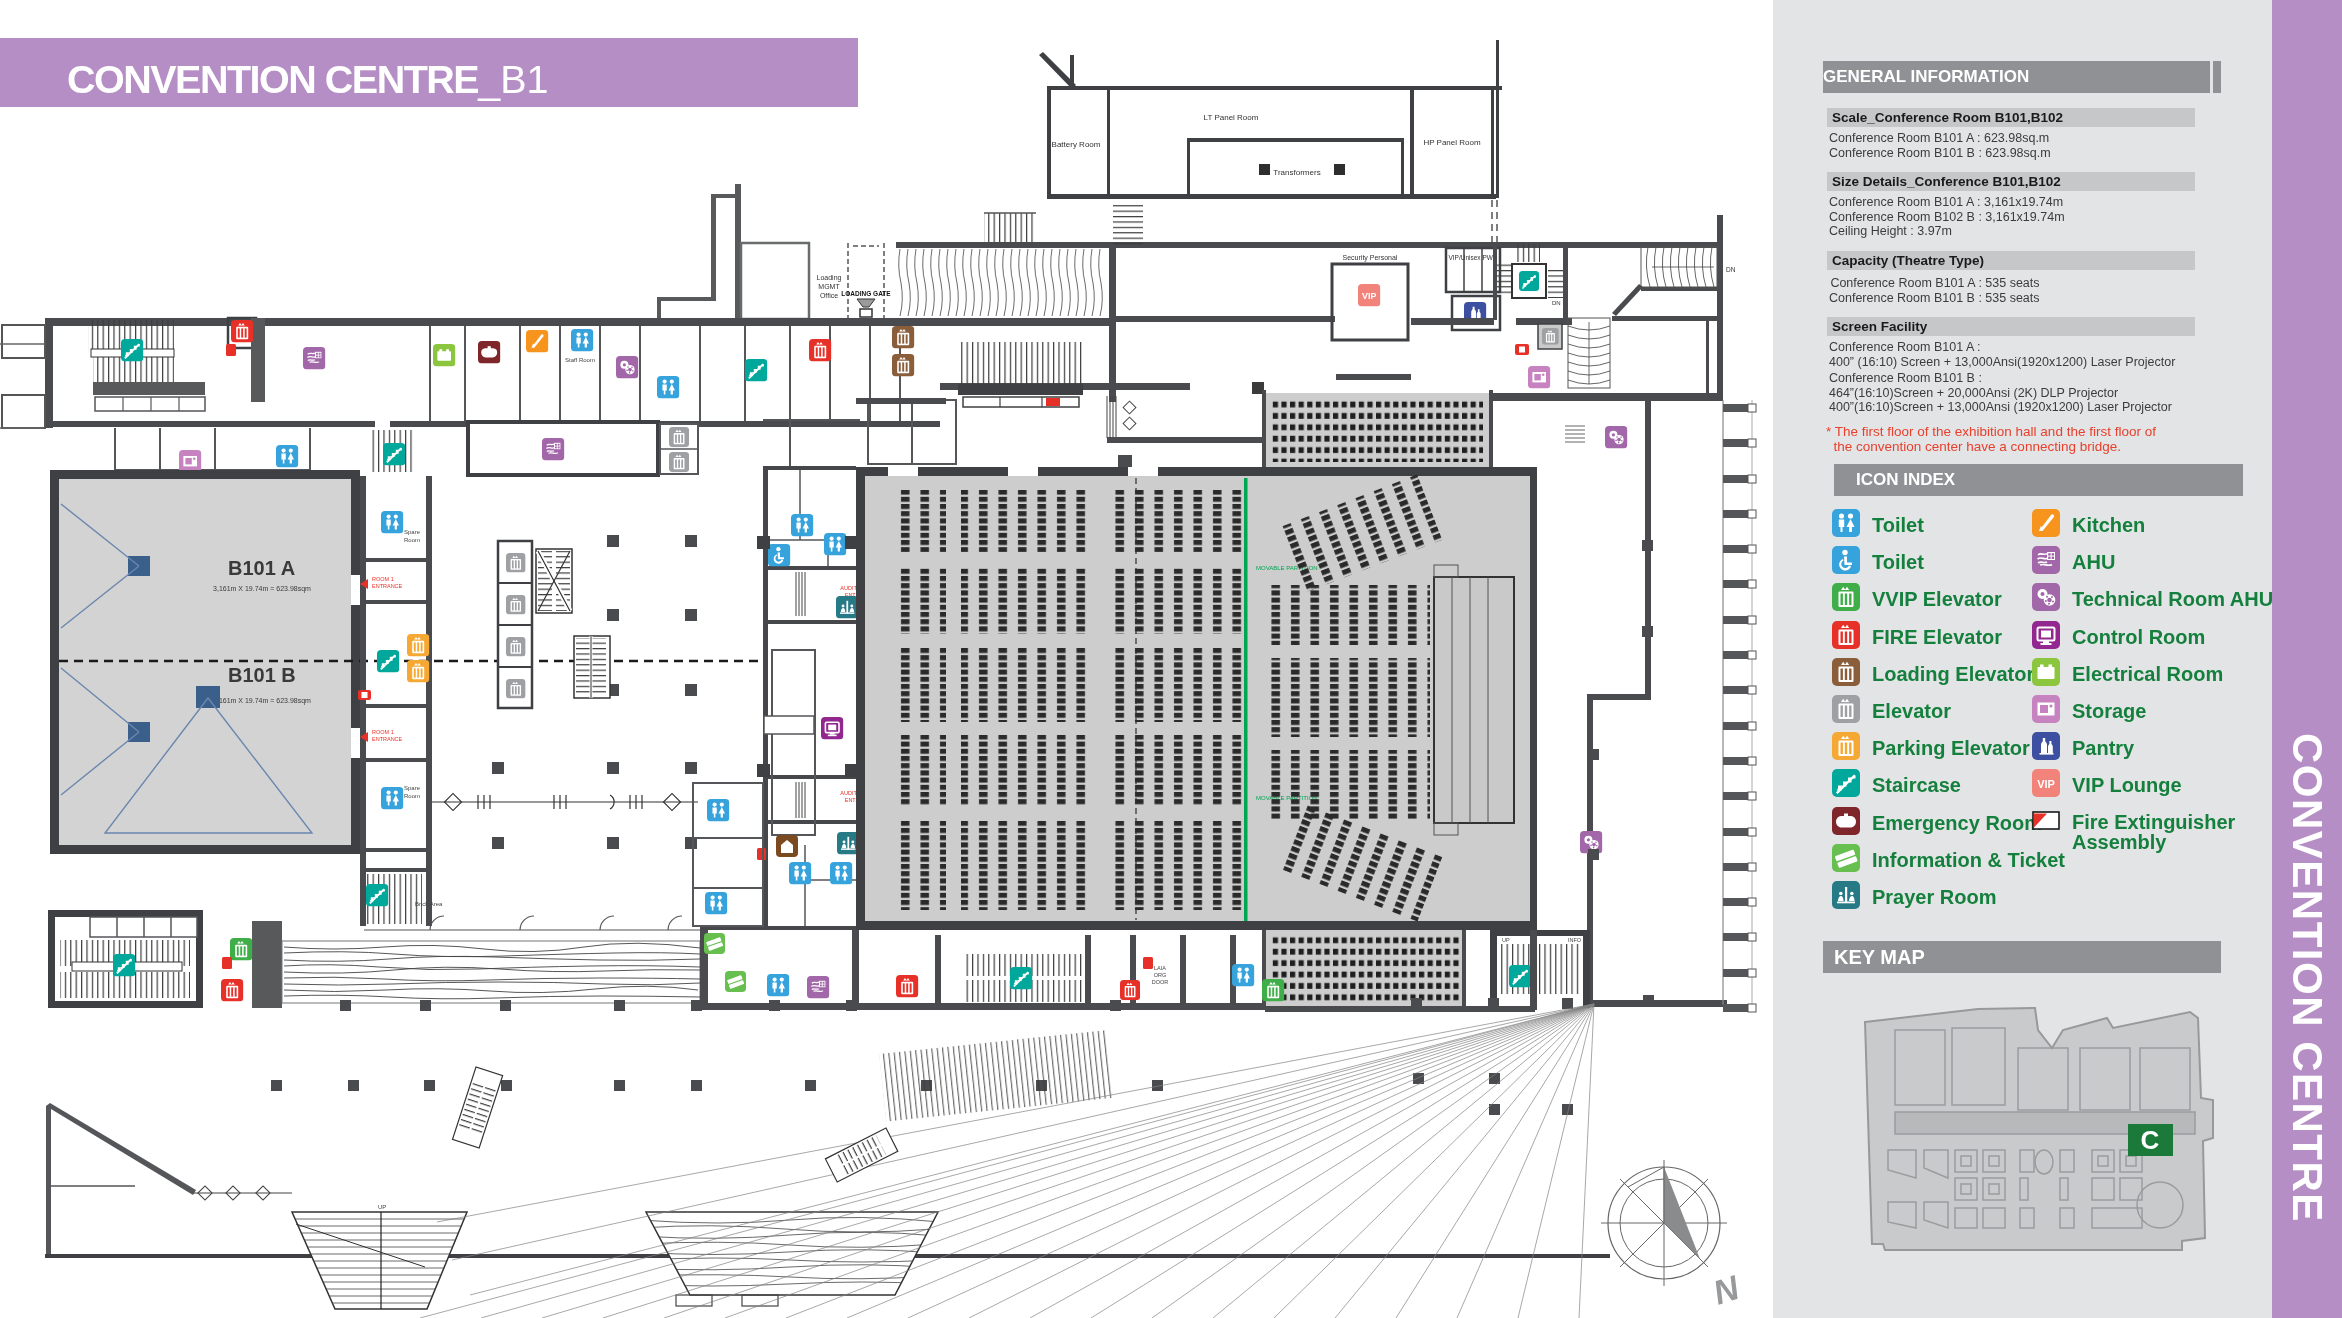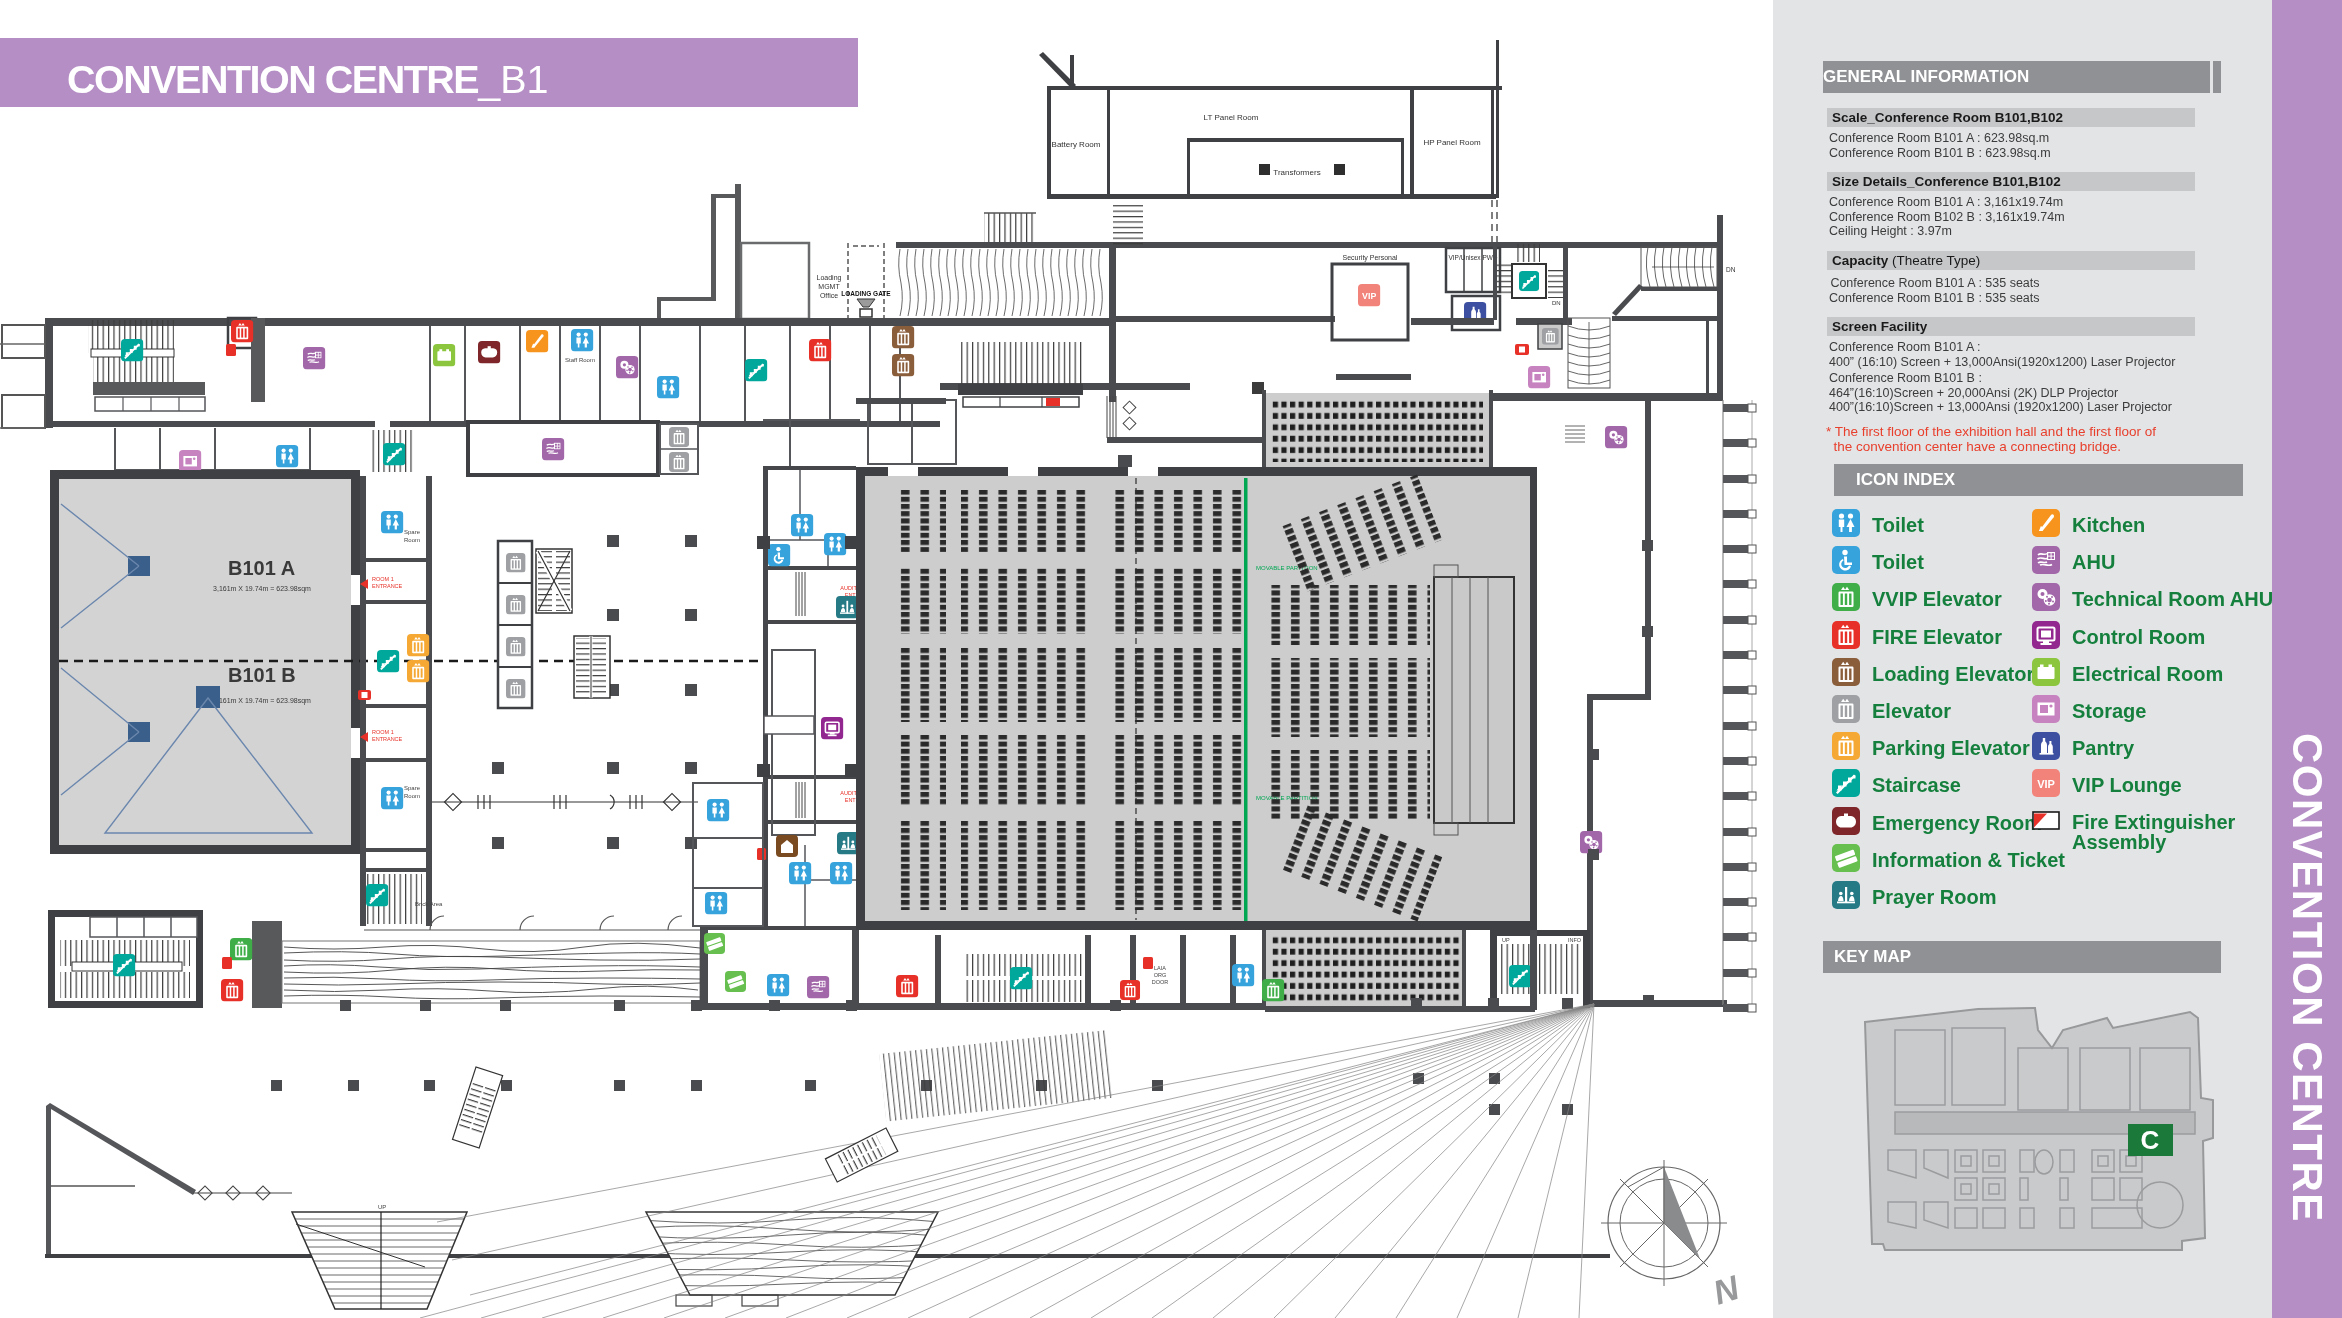--- a/index.html
+++ b/index.html
@@ -27,21 +27,21 @@
 
 <div class="sbar" style="left:1827px;top:108px;width:363px;height:19px;font-size:13.5px;line-height:19px;padding-left:5px;">Scale_Conference Room B101,B102</div>
 <div class="stx" style="left:1829px;top:131px;">Conference Room B101 A : 623.98sq.m
 Conference Room B101 B : 623.98sq.m</div>
 
 <div class="sbar" style="left:1827px;top:172px;width:363px;height:19px;font-size:13.5px;line-height:19px;padding-left:5px;">Size Details_Conference B101,B102</div>
 <div class="stx" style="left:1829px;top:195px;">Conference Room B101 A : 3,161x19.74m
 Conference Room B102 B : 3,161x19.74m
 Ceiling Height : 3.97m</div>
 
-<div class="sbar" style="left:1827px;top:251px;width:363px;height:19px;font-size:13.5px;line-height:19px;padding-left:5px;">Capacity <span style="font-weight:normal;">(Theatre Type)</span></div>
+<div class="sbar" style="left:1827px;top:251px;width:363px;height:19px;font-size:13.5px;line-height:19px;padding-left:5px;">Capacity <span style="font-weight:bold;">(Theatre Type)</span></div>
 <div class="stx" style="left:1829px;top:276px;text-align:right;">Conference Room B101 A : 535 seats
 Conference Room B101 B : 535 seats</div>
 
 <div class="sbar" style="left:1827px;top:317px;width:363px;height:19px;font-size:13.5px;line-height:19px;padding-left:5px;">Screen Facility</div>
 <div class="stx" style="left:1829px;top:340px;">Conference Room B101 A :
 400” (16:10) Screen + 13,000Ansi(1920x1200) Laser Projector</div>
 <div class="stx" style="left:1829px;top:371px;">Conference Room B101 B :
 464”(16:10)Screen + 20,000Ansi (2K) DLP Projector
 400”(16:10)Screen + 13,000Ansi (1920x1200) Laser Projector</div>
 
@@ -284,21 +284,21 @@
 <svg class="abs" style="left:2032px;top:769px;" width="28" height="28">
       <use href="#ic-vip"></use>
     </svg>
     <div class="ilab" style="left:2072px;top:774px;">VIP Lounge</div>
 <svg class="abs" style="left:2032px;top:807px;" width="28" height="28">
       <use href="#ic-fext"></use>
     </svg>
     <div class="ilab" style="left:2072px;top:812px;line-height:20px;">Fire Extinguisher<br>Assembly</div>
 </div>
 
-<div class="hbar" style="left:1823px;top:941px;width:387px;height:32px;font-size:17px;line-height:32px;padding-left:11px;">KEY MAP</div>
+<div class="hbar" style="left:1823px;top:941px;width:387px;height:32px;font-size:20px;line-height:32px;padding-left:11px;">KEY MAP</div>
 <div class="abs" style="left:2213px;top:941px;width:8px;height:32px;background:#8f9194;"></div>
 
 <div id="keymap"></div>
 
 <svg id="plan" class="abs" style="left:0;top:0;" width="2342" height="1318" viewBox="0 0 2342 1318">
 <defs>
 <pattern id="pSeatV" width="19.5" height="7.2" patternUnits="userSpaceOnUse">
         <rect x="4" y="0" width="8.5" height="5.0" fill="#2a2a2a"></rect>
       </pattern>
 <pattern id="pSeatH" width="8.6" height="11.4" patternUnits="userSpaceOnUse">

